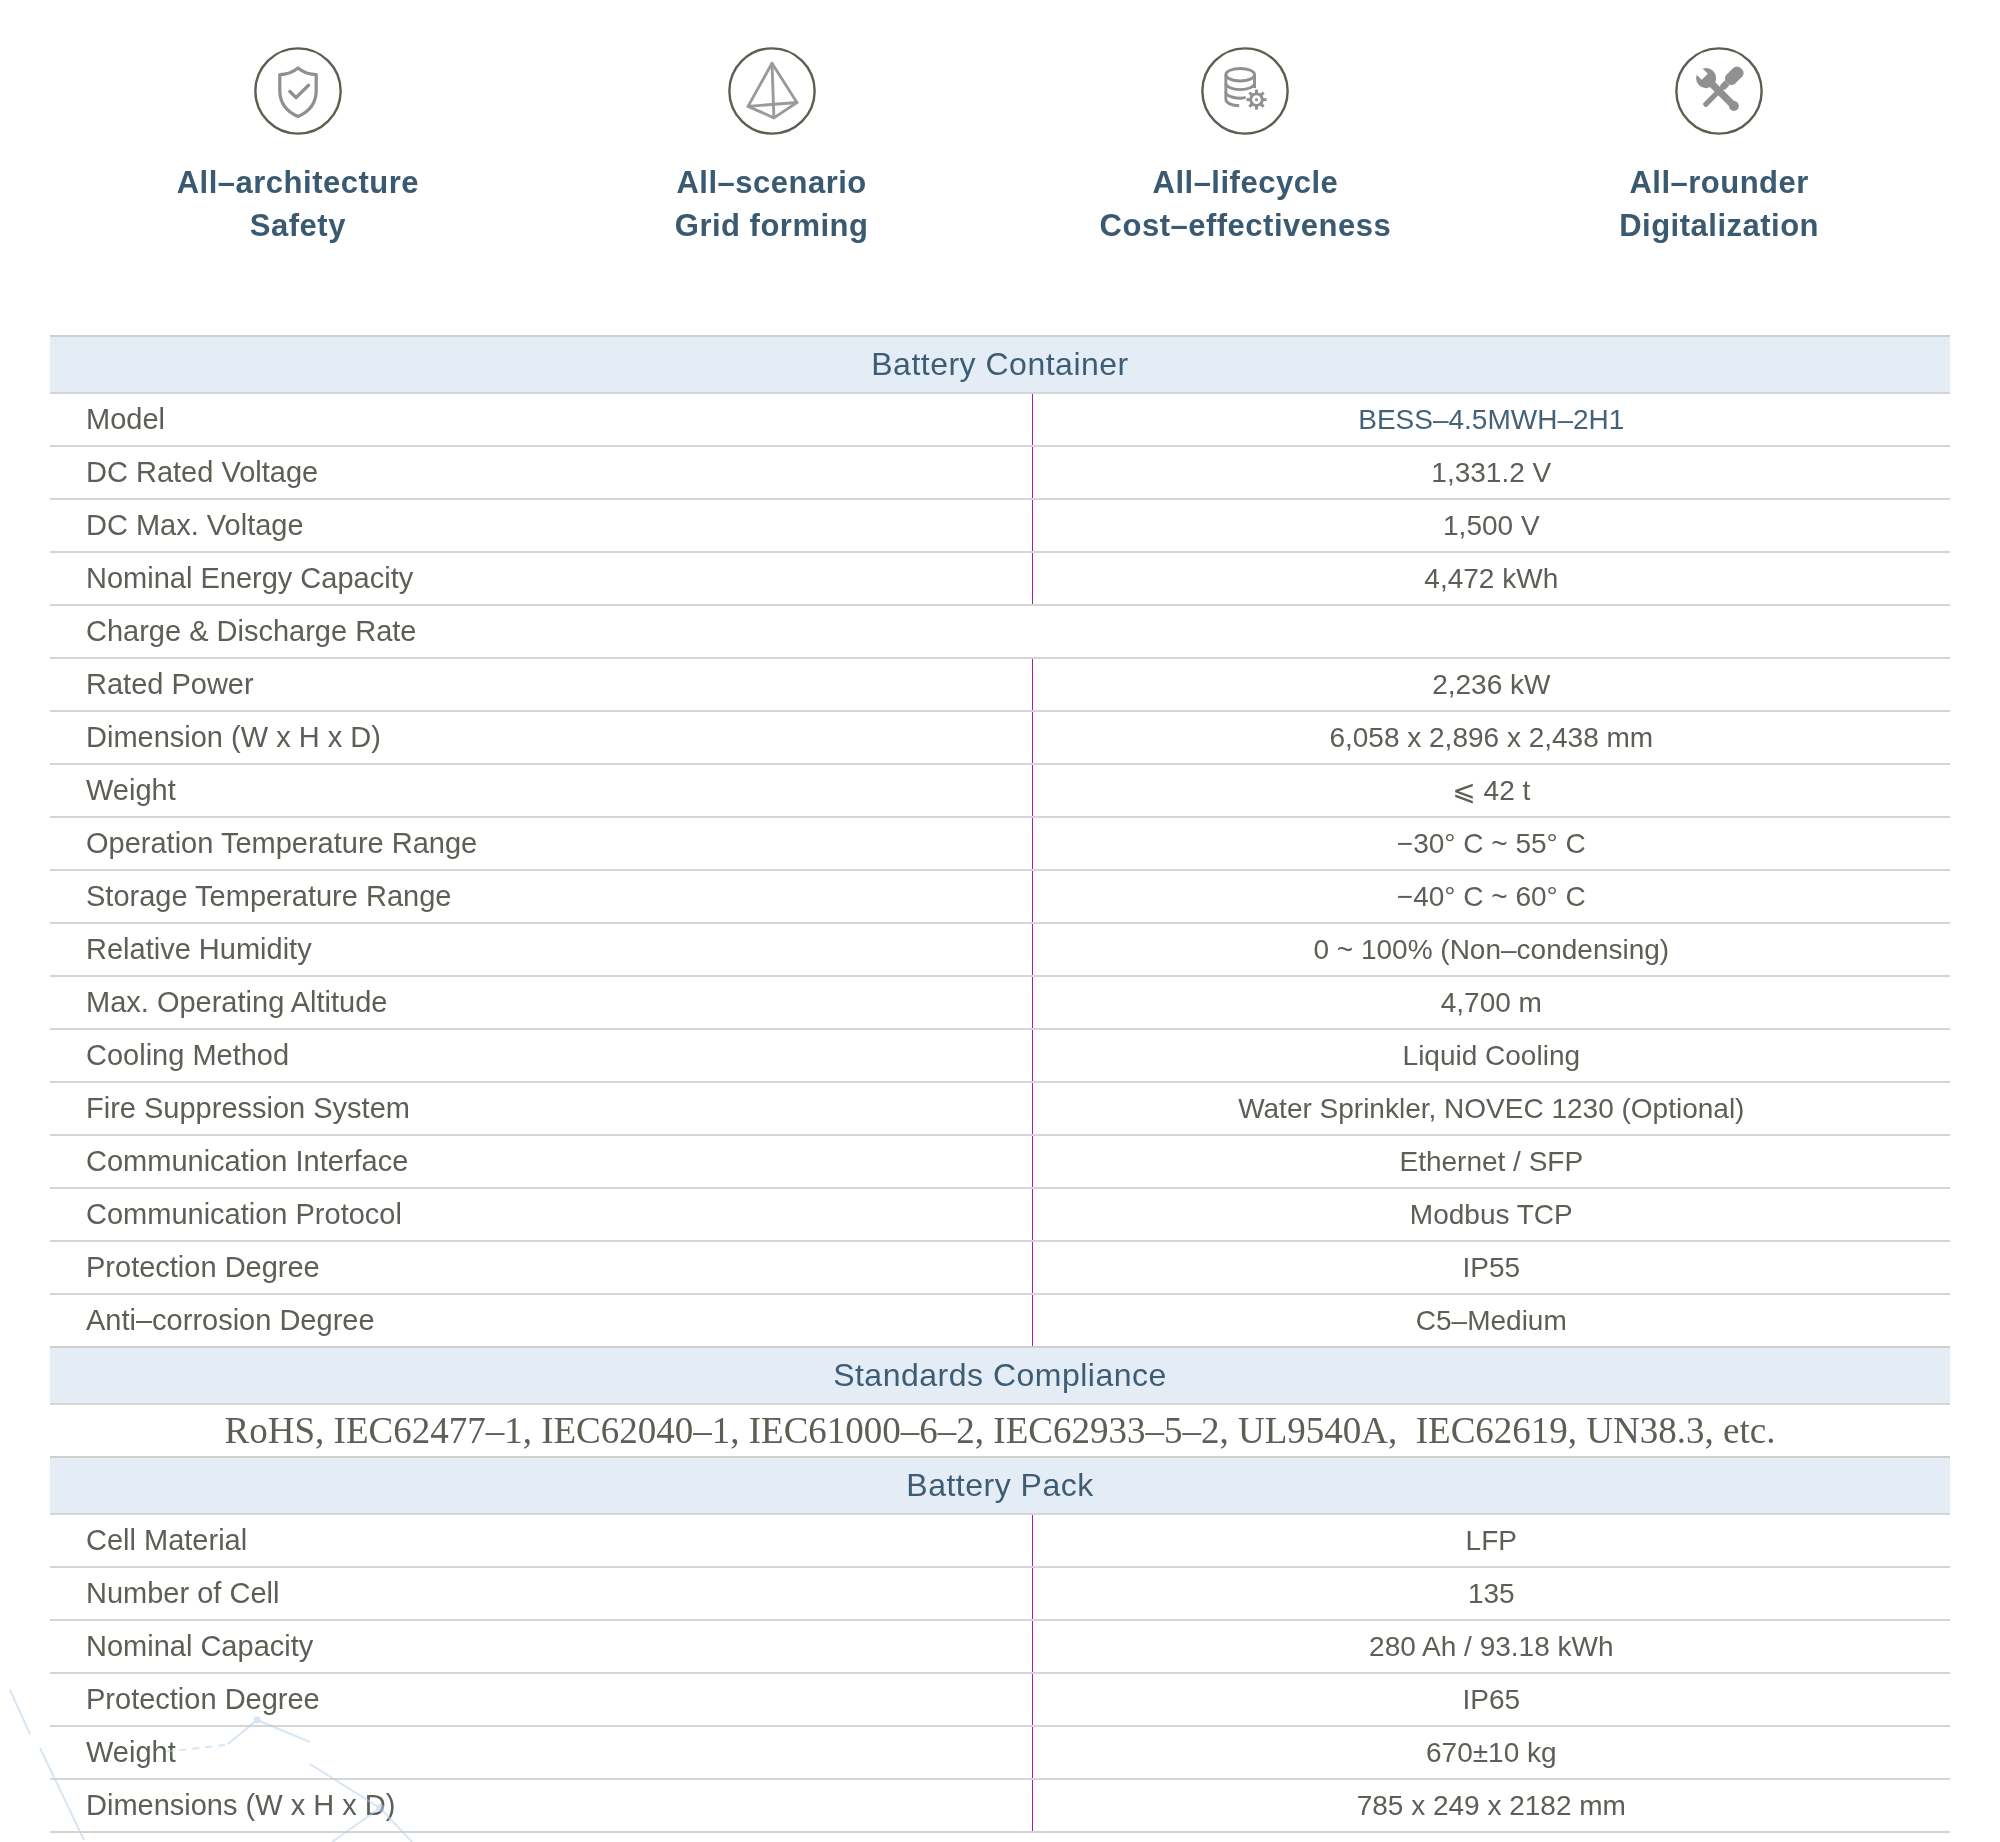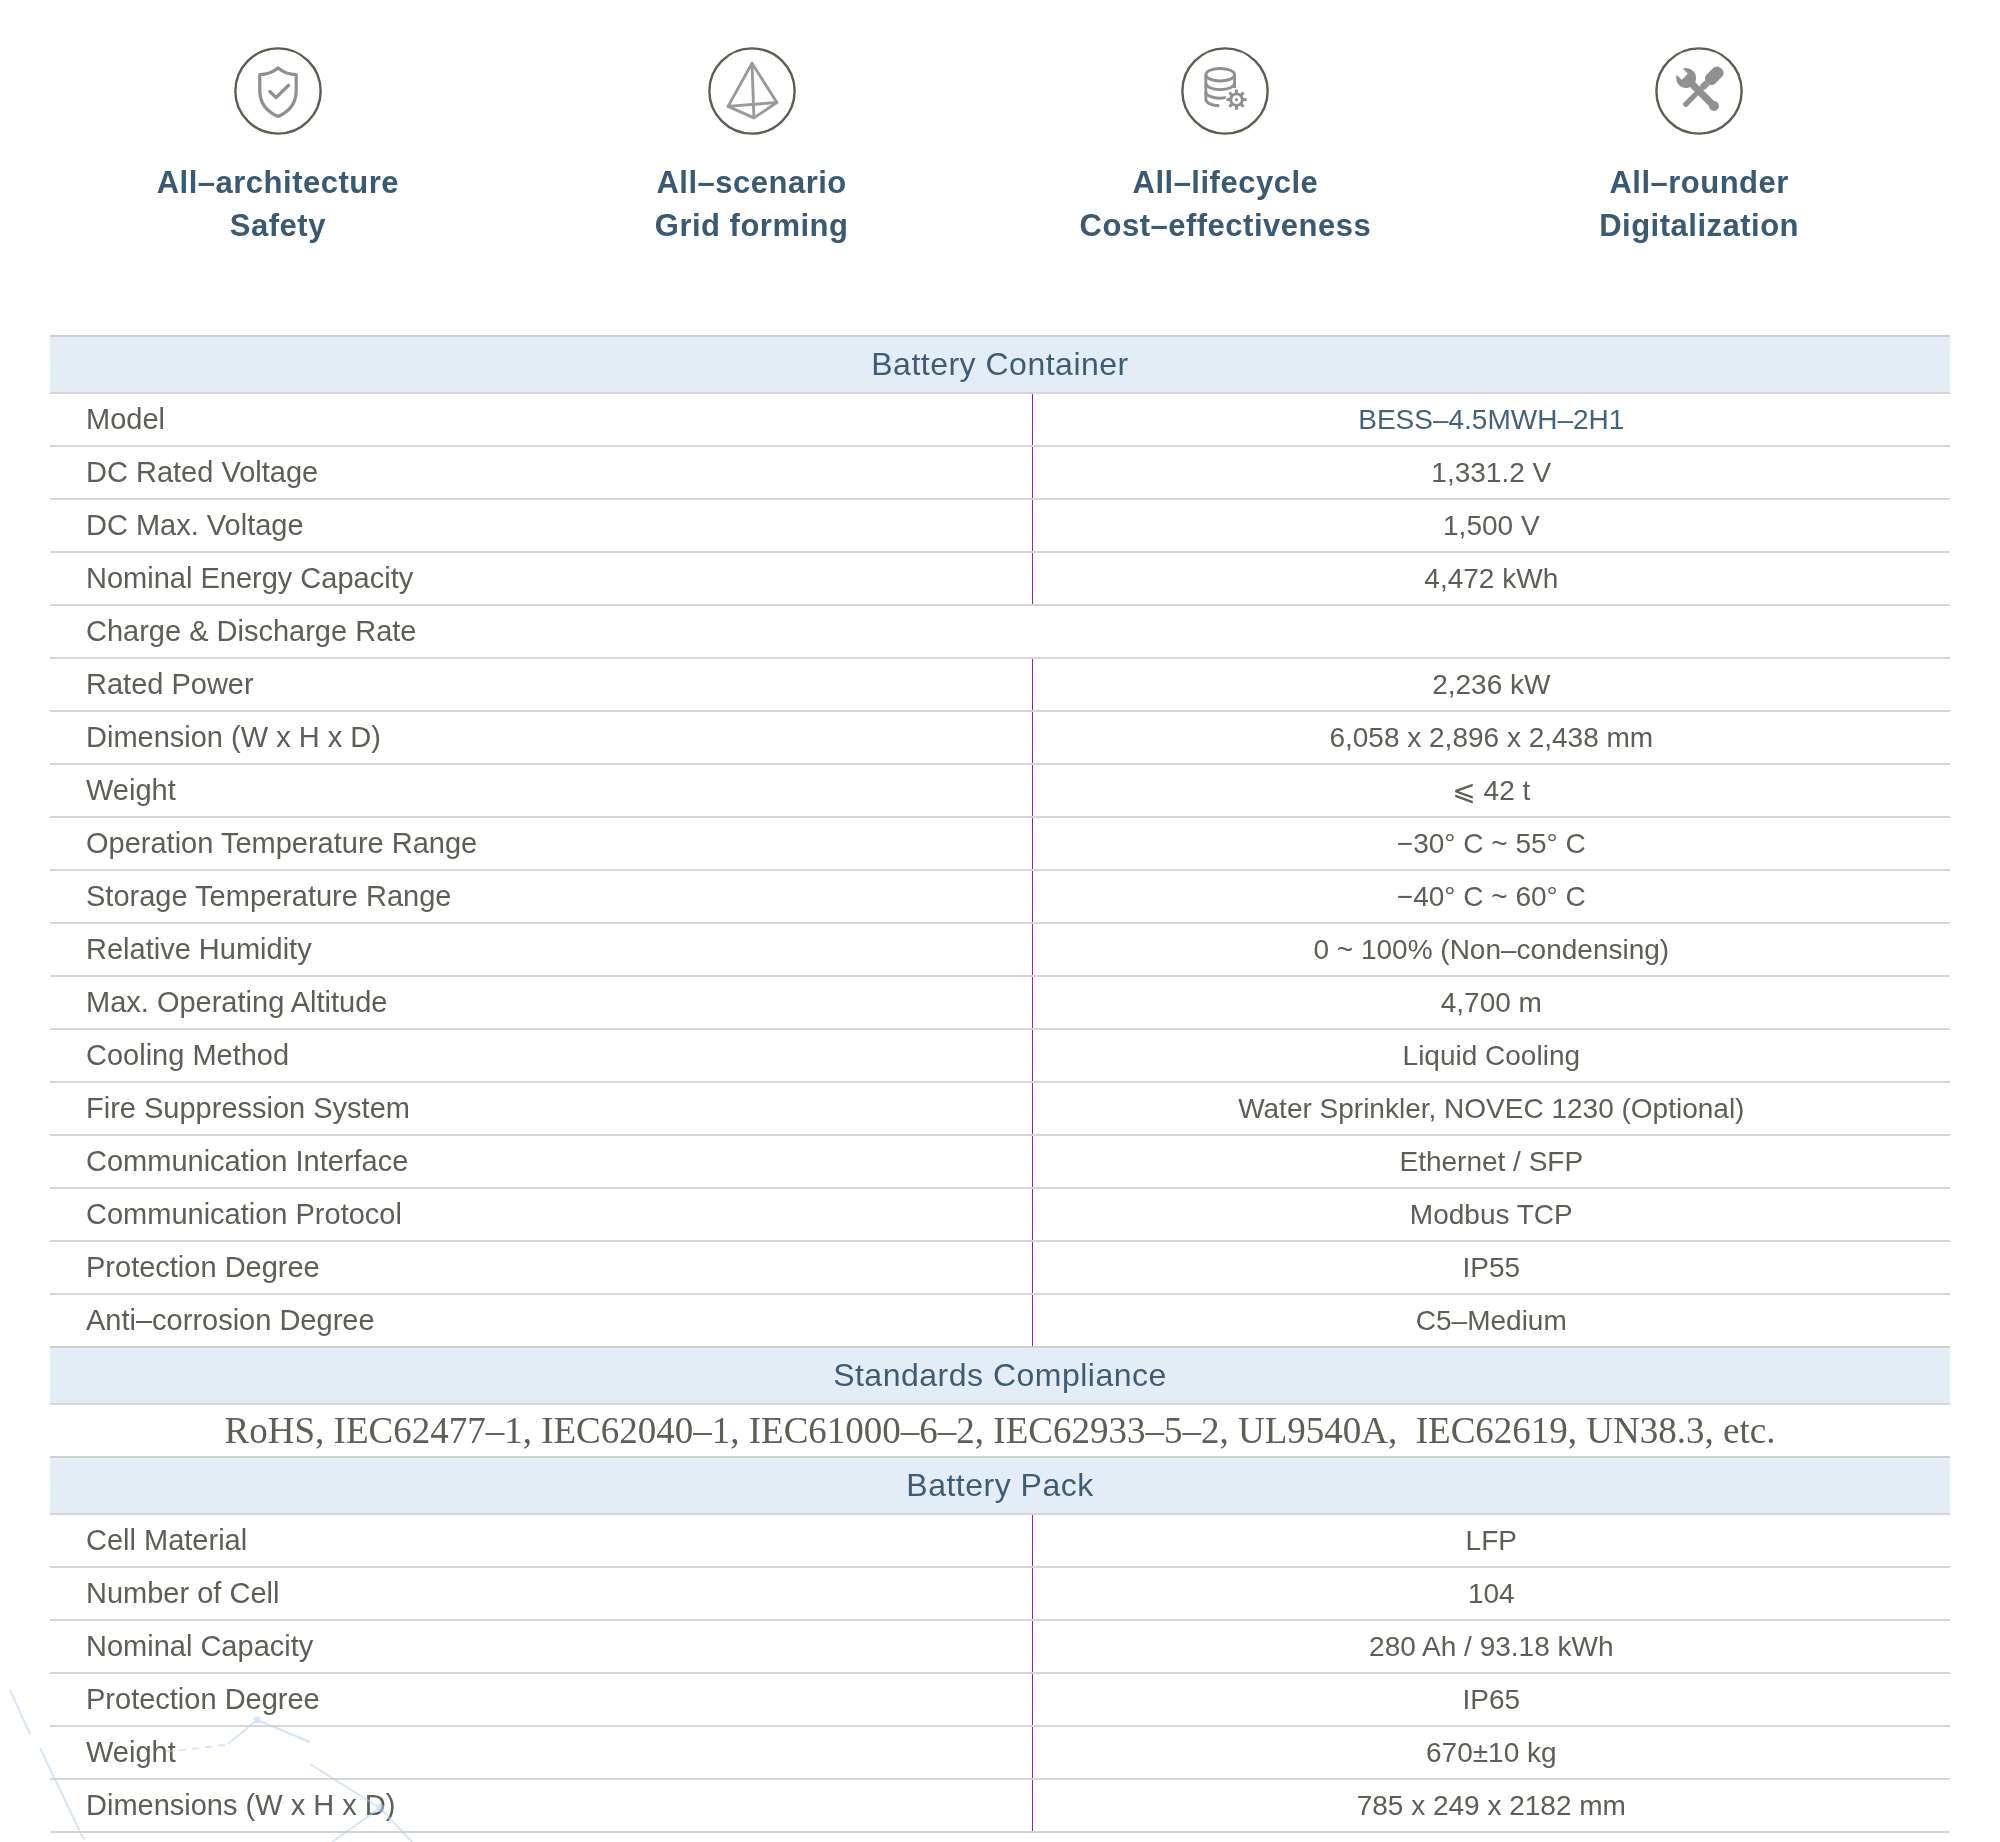--- a/index.html
+++ b/index.html
@@ -3,21 +3,21 @@
 <meta charset="utf-8">
 <style>
   html,body{margin:0;padding:0;}
   body{
     width:2000px;height:1842px;position:relative;overflow:hidden;
     background:#ffffff;
     font-family:"Liberation Sans","DejaVu Sans",sans-serif;
   }
   
   .features{
-    position:absolute;left:41px;top:45px;width:1895px;
+    position:absolute;left:61px;top:45px;width:1895px;
     display:flex;
   }
   .feature{flex:1;text-align:center;}
   .icon-wrap{width:92px;height:92px;margin:0 auto;}
   .icon-wrap svg{display:block;width:92px;height:92px;}
   .feature-label{
     margin-top:24px;font-size:31px;font-weight:bold;color:#3a5a72;
     line-height:43px;letter-spacing:0.5px;
   }
   
@@ -230,21 +230,21 @@
     <div class="spec-note">RoHS, IEC62477–1, IEC62040–1, IEC61000–6–2, IEC62933–5–2, UL9540A,  IEC62619, UN38.3, etc.</div>
     <div class="section-header">
       <span>Battery Pack</span>
     </div>
     <div class="spec-row">
       <div class="spec-label">Cell Material</div>
       <div class="spec-value">LFP</div>
     </div>
     <div class="spec-row">
       <div class="spec-label">Number of Cell</div>
-      <div class="spec-value">104</div>
+      <div class="spec-value">135</div>
     </div>
     <div class="spec-row">
       <div class="spec-label">Nominal Capacity</div>
       <div class="spec-value">280 Ah / 93.18 kWh</div>
     </div>
     <div class="spec-row">
       <div class="spec-label">Protection Degree</div>
       <div class="spec-value">IP65</div>
     </div>
     <div class="spec-row">

